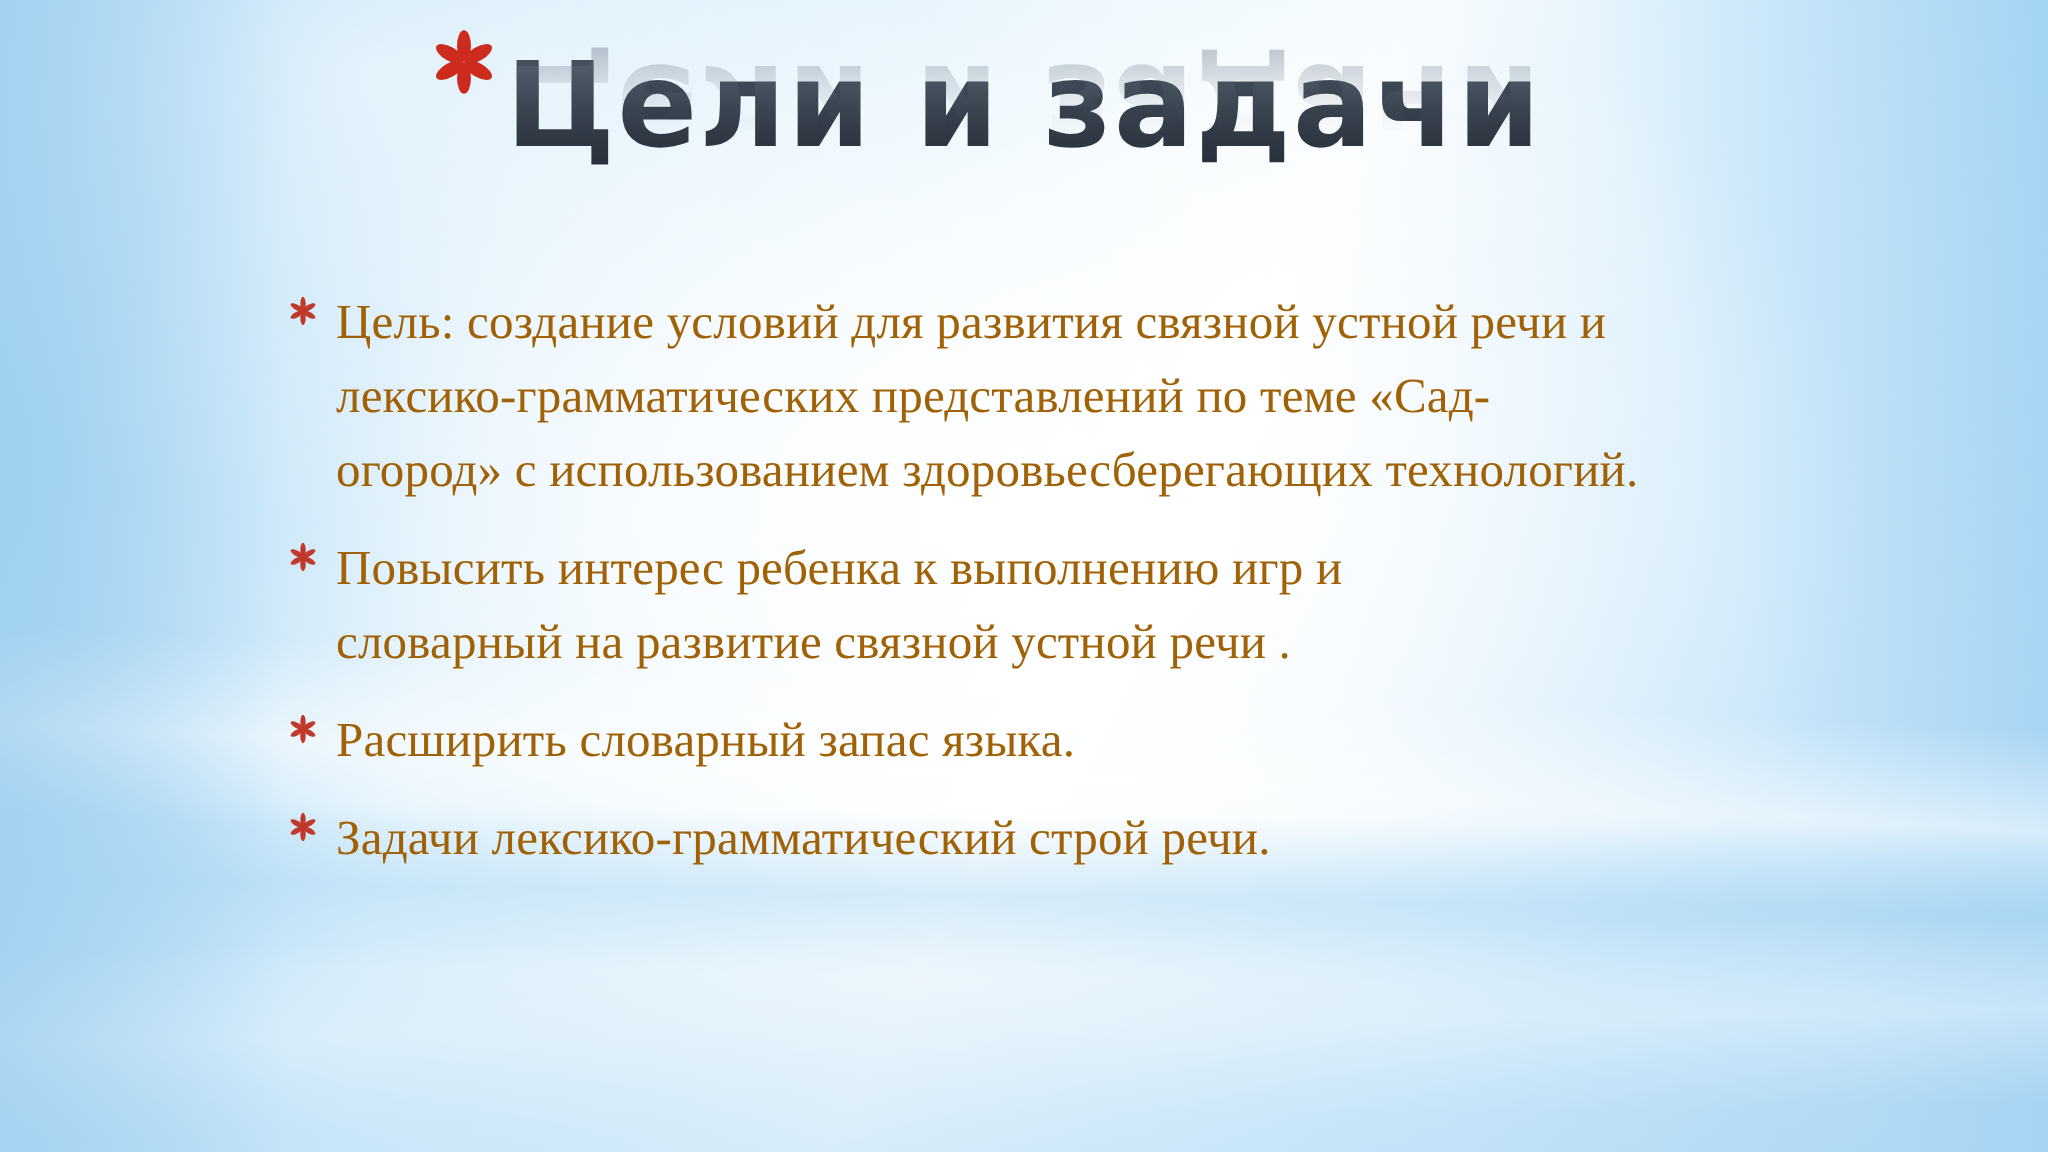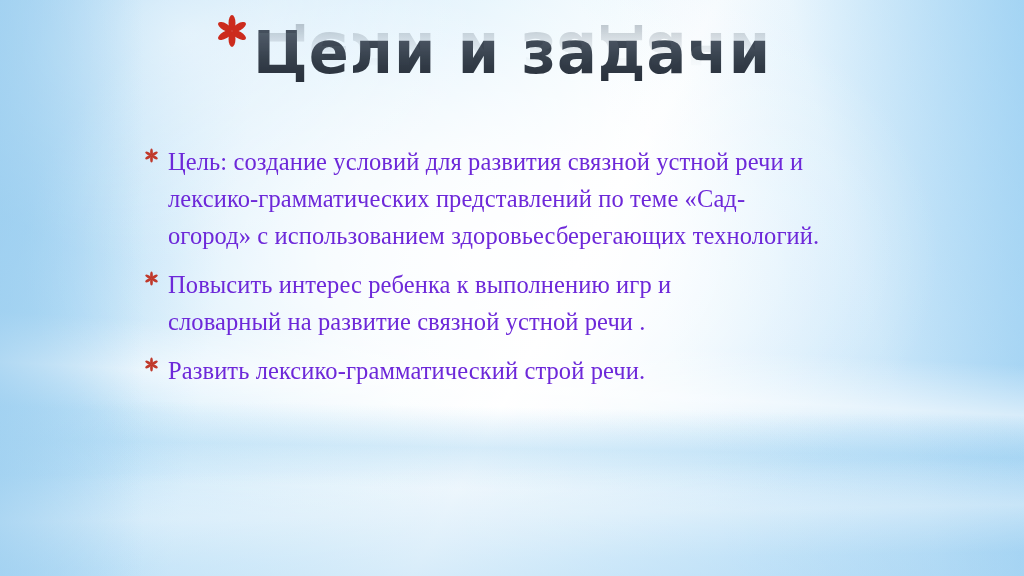--- a/index.html
+++ b/index.html
@@ -169,21 +169,21 @@
     left: 2px;
     top: 5px;
     width: 15px;
     height: 15px;
   }
   .bullet-text {
     display: block;
     font-family: "Liberation Serif", "DejaVu Serif", serif;
     font-size: 24.5px;
     line-height: 37px;
-    color: #6d28d9;
+    color: #a16207;
     letter-spacing: 0.1px;
   }
   .w-narrow { max-width: 660px; }
 </style>
 </head>
 <body>
 
 <div id="slide">
 
   <div class="bg-layer bg-base"></div>
@@ -244,31 +244,46 @@
             <ellipse cx="20" cy="10.5" rx="3.6" ry="9.4" transform="rotate(120 20 20)"></ellipse>
             <ellipse cx="20" cy="10.5" rx="3.6" ry="9.4" transform="rotate(180 20 20)"></ellipse>
             <ellipse cx="20" cy="10.5" rx="3.6" ry="9.4" transform="rotate(240 20 20)"></ellipse>
             <ellipse cx="20" cy="10.5" rx="3.6" ry="9.4" transform="rotate(300 20 20)"></ellipse>
           </g>
         </svg>
       </span>
       <span class="bullet-text" style="max-width:600px;">Повысить интерес ребенка к выполнению игр и словарный на развитие связной устной речи .</span>
     </div>
 
-
-    <div class="bullet-item">
-      <span class="bullet-mark">
-        <svg viewBox="0 0 40 40" width="15" height="15" aria-hidden="true">
-          <g fill="#c0392b">
-            <ellipse cx="20" cy="10.5" rx="3.6" ry="9.4"></ellipse>
-            <ellipse cx="20" cy="10.5" rx="3.6" ry="9.4" transform="rotate(60 20 20)"></ellipse>
-            <ellipse cx="20" cy="10.5" rx="3.6" ry="9.4" transform="rotate(120 20 20)"></ellipse>
-            <ellipse cx="20" cy="10.5" rx="3.6" ry="9.4" transform="rotate(180 20 20)"></ellipse>
-            <ellipse cx="20" cy="10.5" rx="3.6" ry="9.4" transform="rotate(240 20 20)"></ellipse>
-            <ellipse cx="20" cy="10.5" rx="3.6" ry="9.4" transform="rotate(300 20 20)"></ellipse>
-          </g>
-        </svg>
-      </span>
-      <span class="bullet-text">Развить лексико-грамматический строй речи.</span>
+    <div class="bullet-item">
+      <span class="bullet-mark">
+        <svg viewBox="0 0 40 40" width="15" height="15" aria-hidden="true">
+          <g fill="#c0392b">
+            <ellipse cx="20" cy="10.5" rx="3.6" ry="9.4"></ellipse>
+            <ellipse cx="20" cy="10.5" rx="3.6" ry="9.4" transform="rotate(60 20 20)"></ellipse>
+            <ellipse cx="20" cy="10.5" rx="3.6" ry="9.4" transform="rotate(120 20 20)"></ellipse>
+            <ellipse cx="20" cy="10.5" rx="3.6" ry="9.4" transform="rotate(180 20 20)"></ellipse>
+            <ellipse cx="20" cy="10.5" rx="3.6" ry="9.4" transform="rotate(240 20 20)"></ellipse>
+            <ellipse cx="20" cy="10.5" rx="3.6" ry="9.4" transform="rotate(300 20 20)"></ellipse>
+          </g>
+        </svg>
+      </span>
+      <span class="bullet-text">Расширить словарный запас языка.</span>
+    </div>
+
+    <div class="bullet-item">
+      <span class="bullet-mark">
+        <svg viewBox="0 0 40 40" width="15" height="15" aria-hidden="true">
+          <g fill="#c0392b">
+            <ellipse cx="20" cy="10.5" rx="3.6" ry="9.4"></ellipse>
+            <ellipse cx="20" cy="10.5" rx="3.6" ry="9.4" transform="rotate(60 20 20)"></ellipse>
+            <ellipse cx="20" cy="10.5" rx="3.6" ry="9.4" transform="rotate(120 20 20)"></ellipse>
+            <ellipse cx="20" cy="10.5" rx="3.6" ry="9.4" transform="rotate(180 20 20)"></ellipse>
+            <ellipse cx="20" cy="10.5" rx="3.6" ry="9.4" transform="rotate(240 20 20)"></ellipse>
+            <ellipse cx="20" cy="10.5" rx="3.6" ry="9.4" transform="rotate(300 20 20)"></ellipse>
+          </g>
+        </svg>
+      </span>
+      <span class="bullet-text">Задачи лексико-грамматический строй речи.</span>
     </div>
 
   </div>
 </div>
 
 </body></html>

